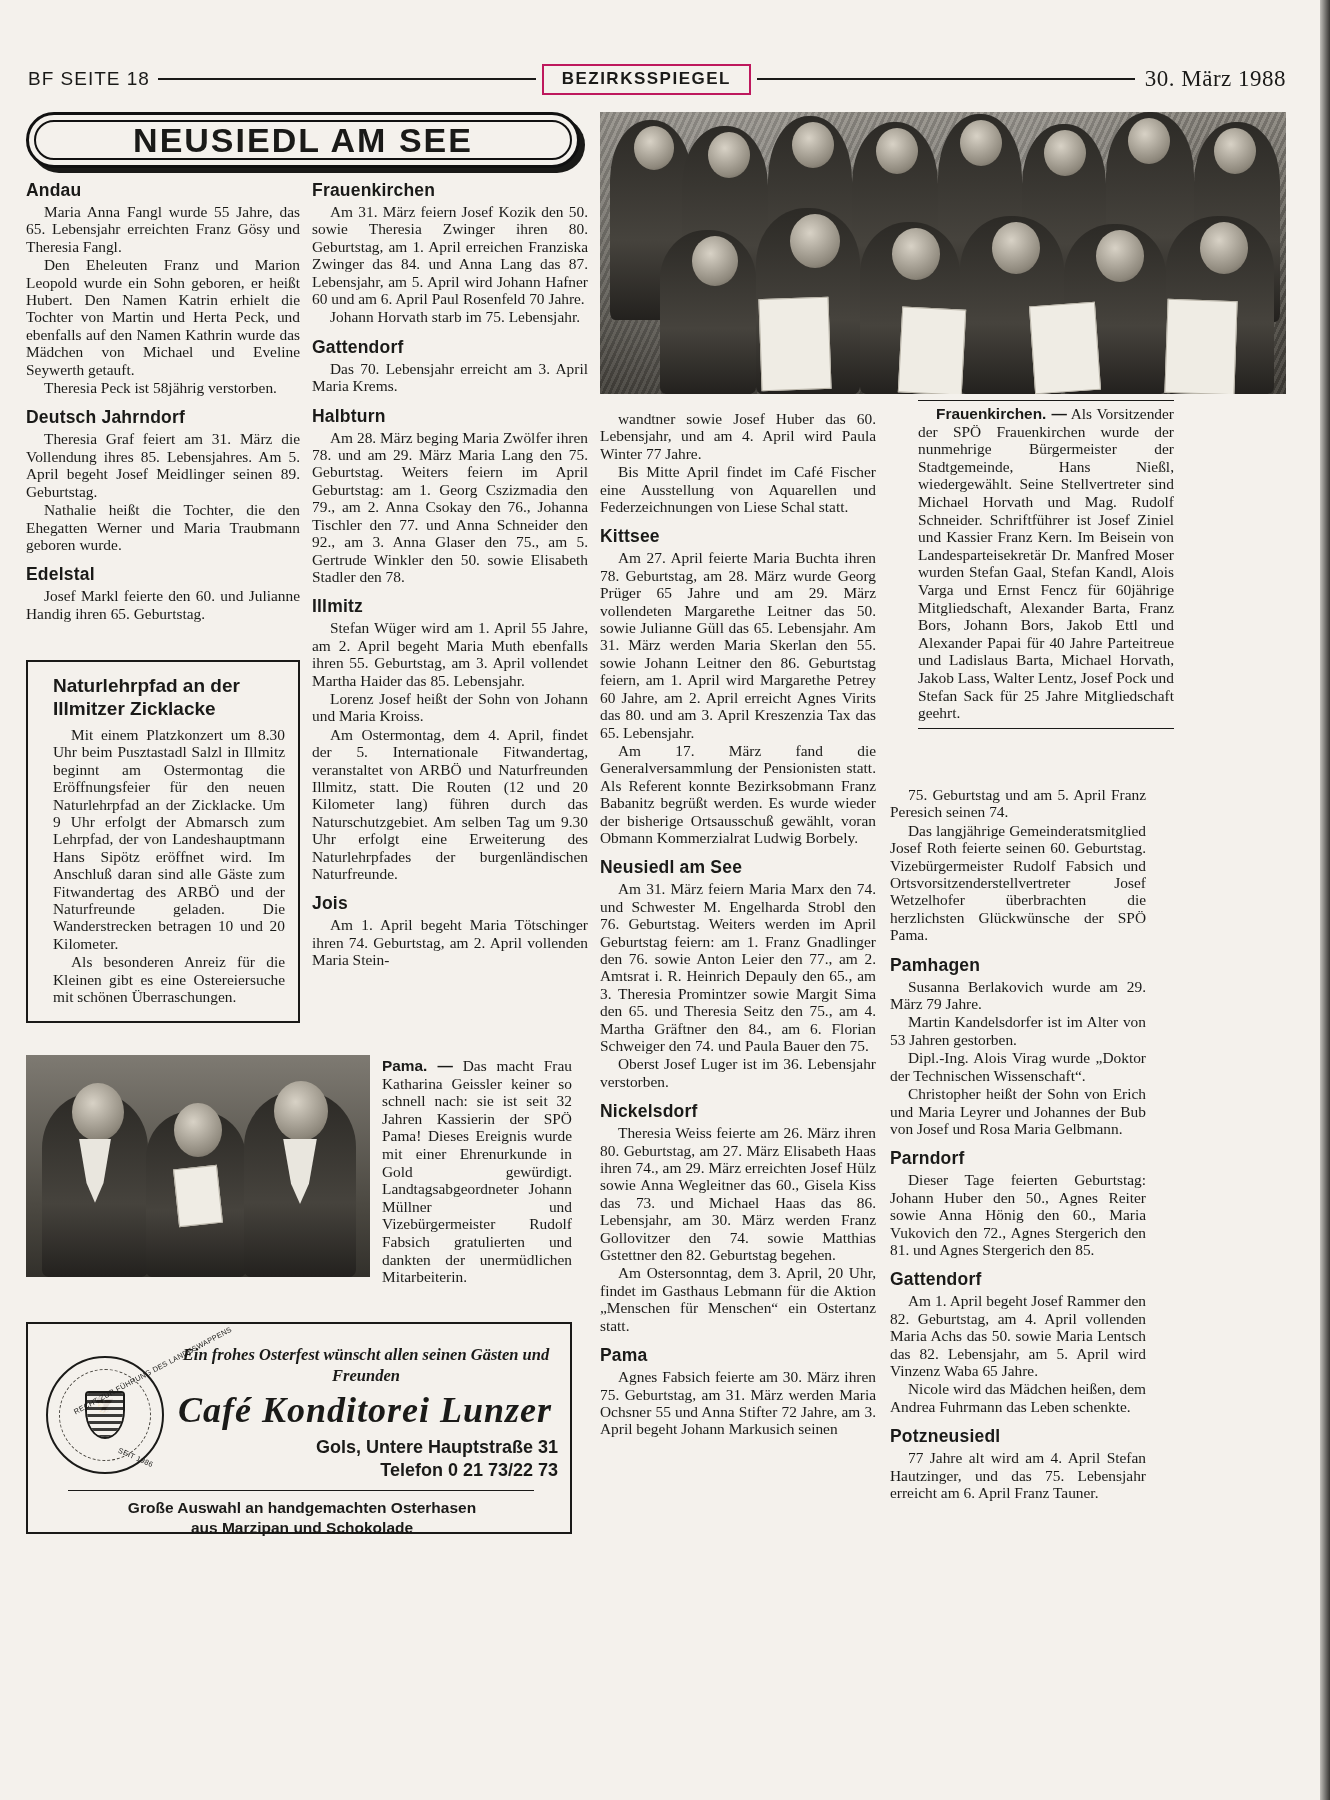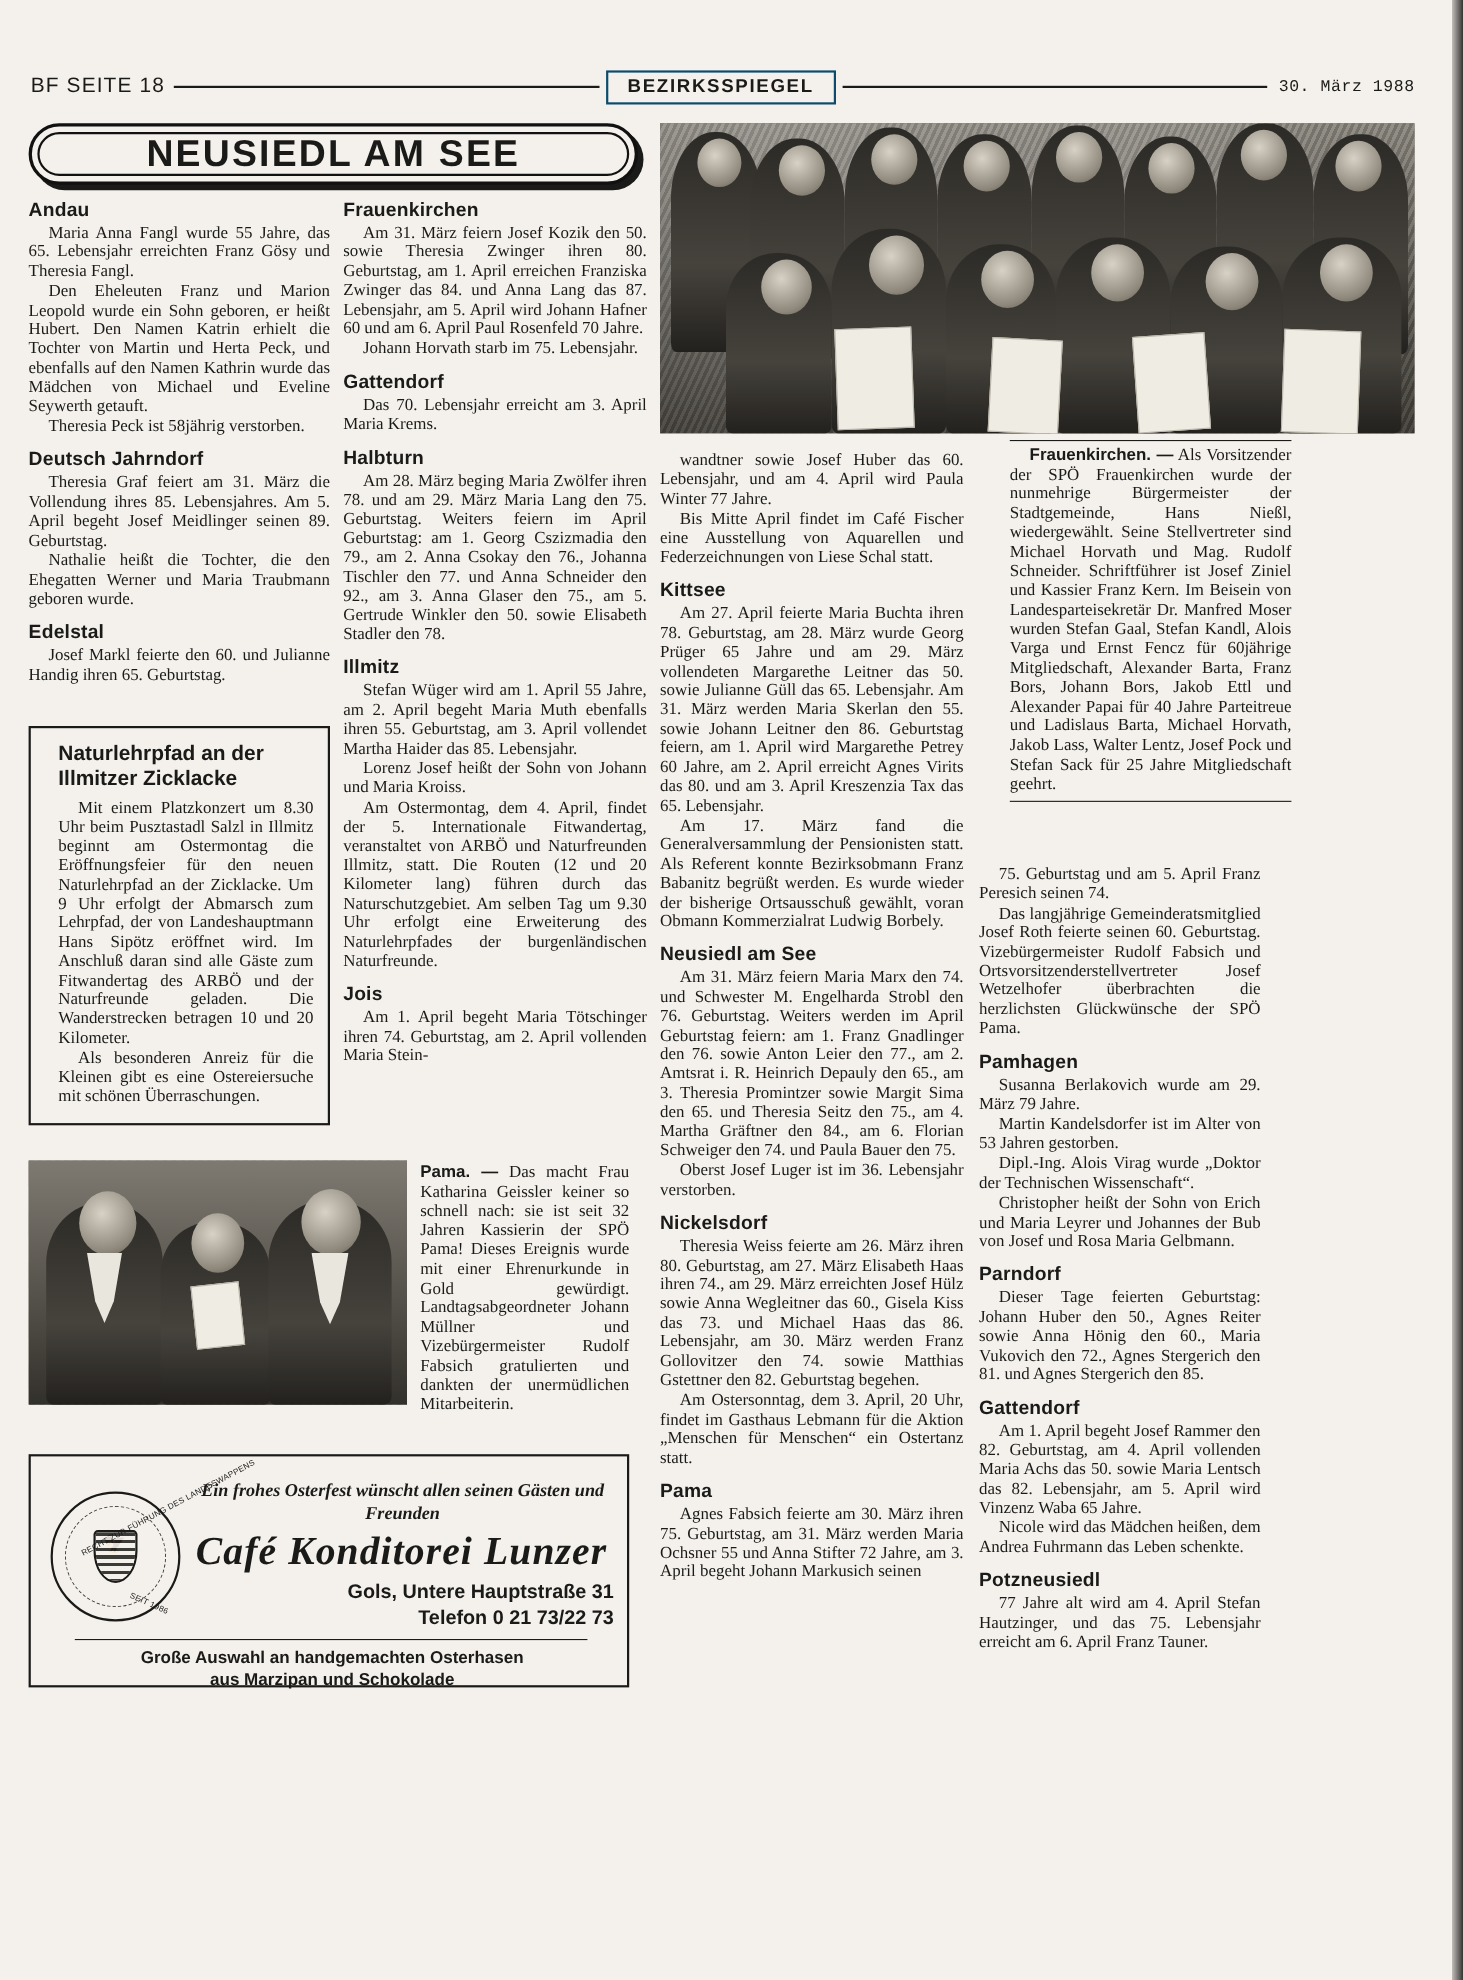--- a/index.html
+++ b/index.html
@@ -37,32 +37,32 @@
     left: 28px; top: 62px; width: 1258px; height: 34px;
     display: flex; align-items: center;
   }
   .masthead .folio {
     font-family: "Liberation Sans", sans-serif;
     font-size: 19px; letter-spacing: 1px; white-space: nowrap;
     padding-right: 8px;
   }
   .masthead .rule { flex: 1 1 auto; height: 2px; background: #1a1a18; }
   .masthead .centerbox {
-    border: 2px solid #0c4a6e;
+    border: 2px solid #be185d;
     padding: 3px 18px 4px 18px;
     margin: 0 6px;
     background: #f4f1ec;
   }
   .masthead .centerbox span {
     font-family: "Liberation Sans", sans-serif;
     font-weight: bold; font-size: 17px; letter-spacing: 1.5px;
   }
   .masthead .date {
-    font-family: Liberation Mono, monospace;
-    font-size: 15px; letter-spacing: .5px; white-space: nowrap;
+    font-family: Liberation Serif, serif;
+    font-size: 23px; letter-spacing: .5px; white-space: nowrap;
     padding-left: 10px;
   }
 
   
   .title-banner {
     position: absolute;
     left: 26px; top: 112px; width: 554px; height: 56px;
     border: 3px solid #111; border-radius: 28px;
     background: #f4f1ec;
     display: flex; align-items: center; justify-content: center;

